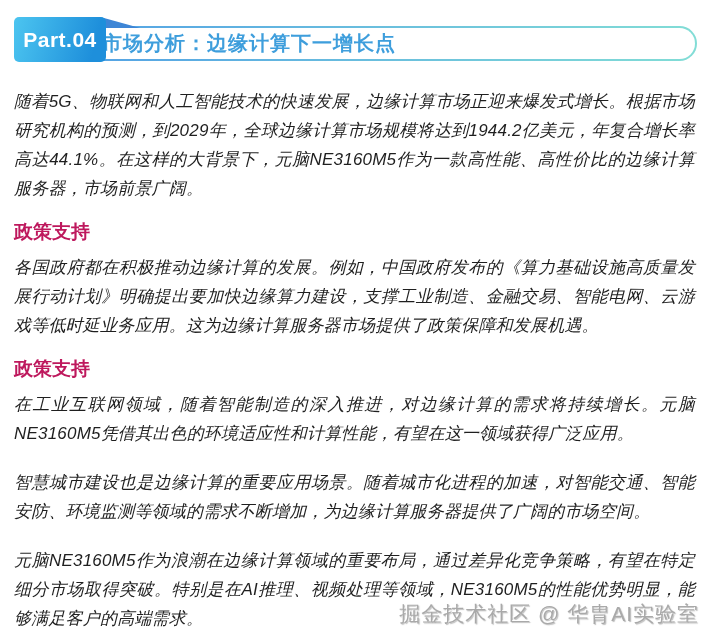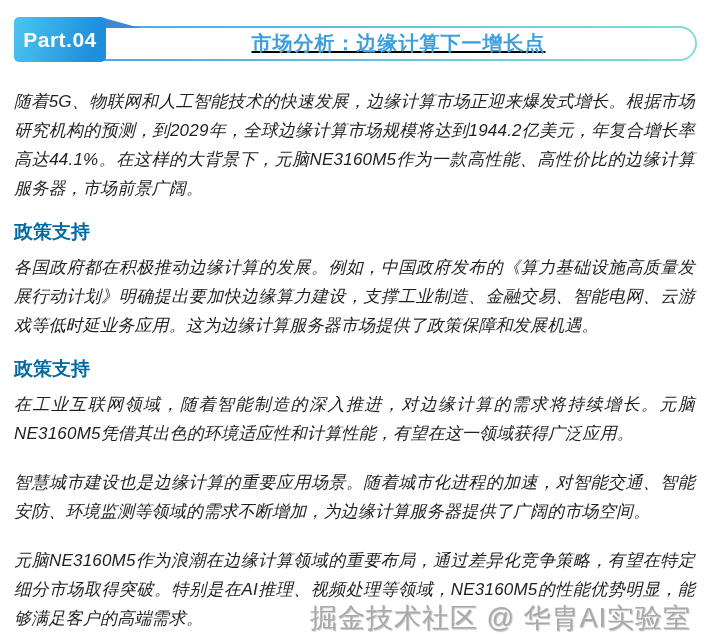--- a/index.html
+++ b/index.html
@@ -27,23 +27,22 @@
     margin:17px 12px 0 14px;
     height:46px;
   }
   .title-pill{
     position:absolute;
     left:86px;right:0;top:9px;height:35px;
     border:2px solid transparent;
     border-radius:0 20px 20px 0;
     background:linear-gradient(#ffffff,#ffffff) padding-box,
                linear-gradient(90deg,var(--pill-border-start),var(--pill-border-end)) border-box;
-    display:flex;align-items:center;justify-content:center;
+    display:flex;align-items:center;
     z-index:1;
-    text-decoration:underline;
   }
   .title-text{
     font-size:20px;font-weight:bold;
     color:var(--title-text);
     letter-spacing:1px;
   }
   .fold-triangle{
     position:absolute;
     left:90px;top:1px;width:36px;height:10px;
     background:var(--fold-triangle);
@@ -73,29 +72,29 @@
     line-height:29px;
     color:var(--body-text);
     text-align:justify;
     letter-spacing:0.2px;
     font-style:italic;
   }
   .p + .p{margin-top:20px;}
   .h2{
     font-size:19px;
     font-weight:bold;
-    color:#0369a1;
+    color:#be185d;
     margin:16px 0 8px 0;
     line-height:26px;
   }
   
   .watermark{
     position:absolute;
-    right:18px;top:600px;
-    font-size:27px;
+    right:10px;top:600px;
+    font-size:21px;
     letter-spacing:1px;
     color:var(--watermark-text);
     text-shadow:-1px -1px 0 rgba(255,255,255,0.9), 1px 1px 1px rgba(110,110,110,0.45);
     white-space:nowrap;
     z-index:4;
   }
 </style>
 </head>
 <body>
 

